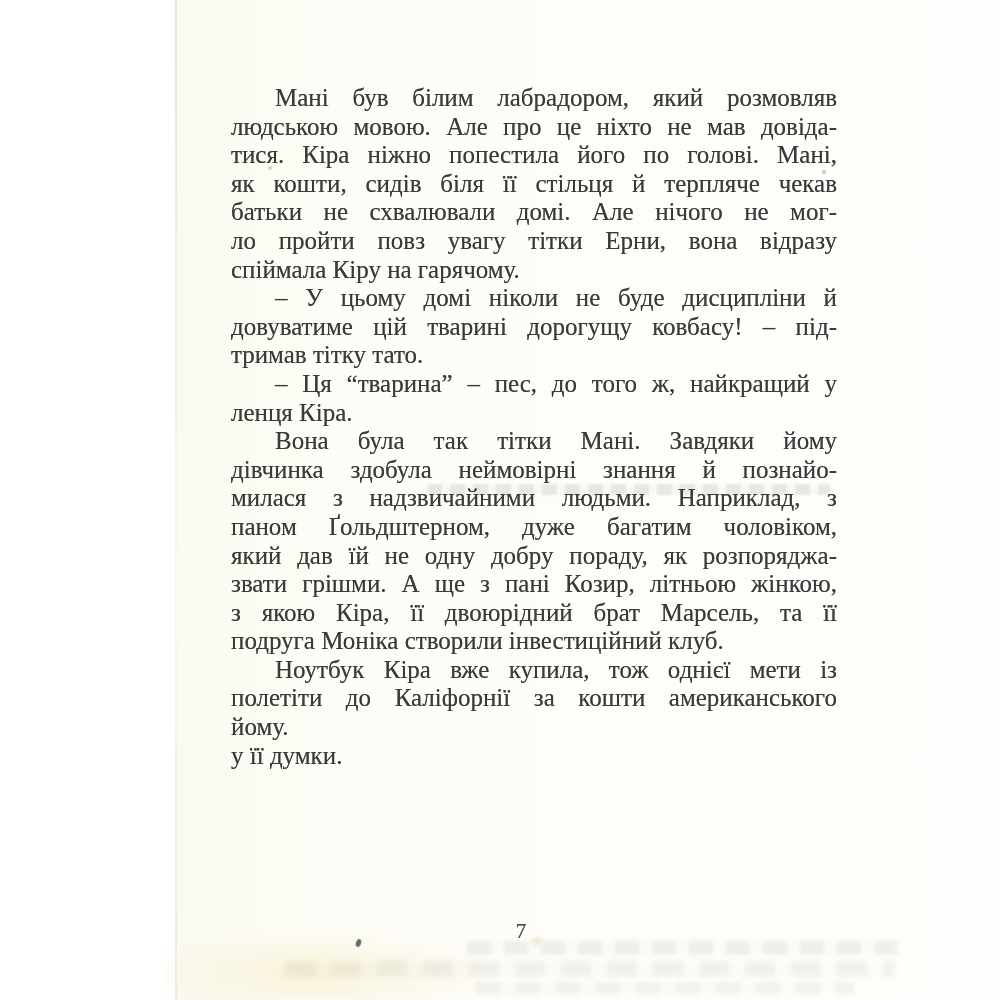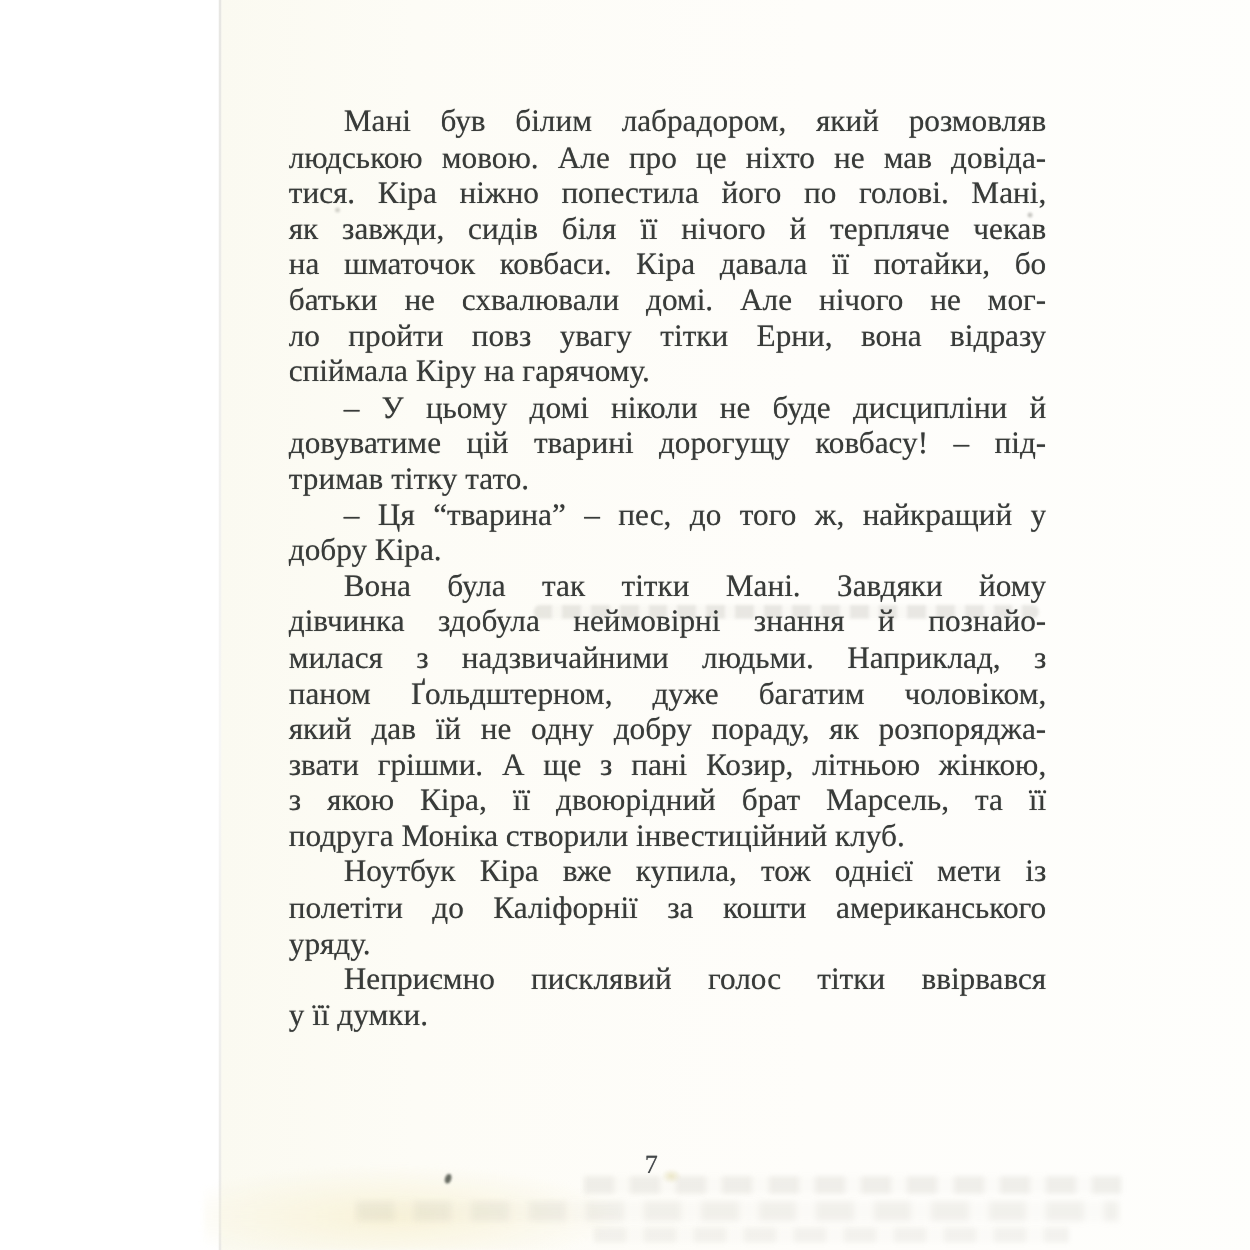--- a/index.html
+++ b/index.html
@@ -159,42 +159,40 @@
   <div class="ghost ghost-midline"></div>
   <div class="ghost cream-patch"></div>
   <div class="ghost ghost-bottom-1"></div>
   <div class="ghost ghost-bottom-2"></div>
   <div class="ghost ghost-bottom-3"></div>
 
   <div class="text-column">
       <div class="line indent">Мані був білим лабрадором, який розмовляв</div>
       <div class="line">людською мовою. Але про це ніхто не мав довіда-</div>
       <div class="line">тися. Кіра ніжно попестила його по голові. Мані,</div>
-      <div class="line">як завжди, сидів біля її нічого й терпляче чекав</div>
-      <div class="line">на шматочок ковбаси. Кіра давала її потайки, бо</div>
+      <div class="line">як кошти, сидів біля її стільця й терпляче чекав</div>
       <div class="line">батьки не схвалювали домі. Але нічого не мог-</div>
       <div class="line">ло пройти повз увагу тітки Ерни, вона відразу</div>
       <div class="line last">спіймала Кіру на гарячому.</div>
       <div class="line indent">– У цьому домі ніколи не буде дисципліни й</div>
       <div class="line">довуватиме цій тварині дорогущу ковбасу! – під-</div>
       <div class="line last">тримав тітку тато.</div>
       <div class="line indent">– Ця “тварина” – пес, до того ж, найкращий у</div>
-      <div class="line last">добру Кіра.</div>
+      <div class="line last">ленця Кіра.</div>
       <div class="line indent">Вона була так тітки Мані. Завдяки йому</div>
       <div class="line">дівчинка здобула неймовірні знання й познайо-</div>
       <div class="line">милася з надзвичайними людьми. Наприклад, з</div>
       <div class="line">паном Ґольдштерном, дуже багатим чоловіком,</div>
       <div class="line">який дав їй не одну добру пораду, як розпоряджа-</div>
       <div class="line">звати грішми. А ще з пані Козир, літньою жінкою,</div>
       <div class="line">з якою Кіра, її двоюрідний брат Марсель, та її</div>
       <div class="line last">подруга Моніка створили інвестиційний клуб.</div>
       <div class="line indent">Ноутбук Кіра вже купила, тож однієї мети із</div>
       <div class="line">полетіти до Каліфорнії за кошти американського</div>
-      <div class="line last">уряду.</div>
-      <div class="line indent">Неприємно писклявий голос тітки ввірвався</div>
+      <div class="line last">йому.</div>
       <div class="line last">у її думки.</div>
     </div>
 
   <div class="page-number">7</div>
 
   <div class="speck speck-1"></div>
   <div class="speck speck-2"></div>
   <div class="speck speck-3"></div>
   <div class="smudge-near-number"></div>
 

